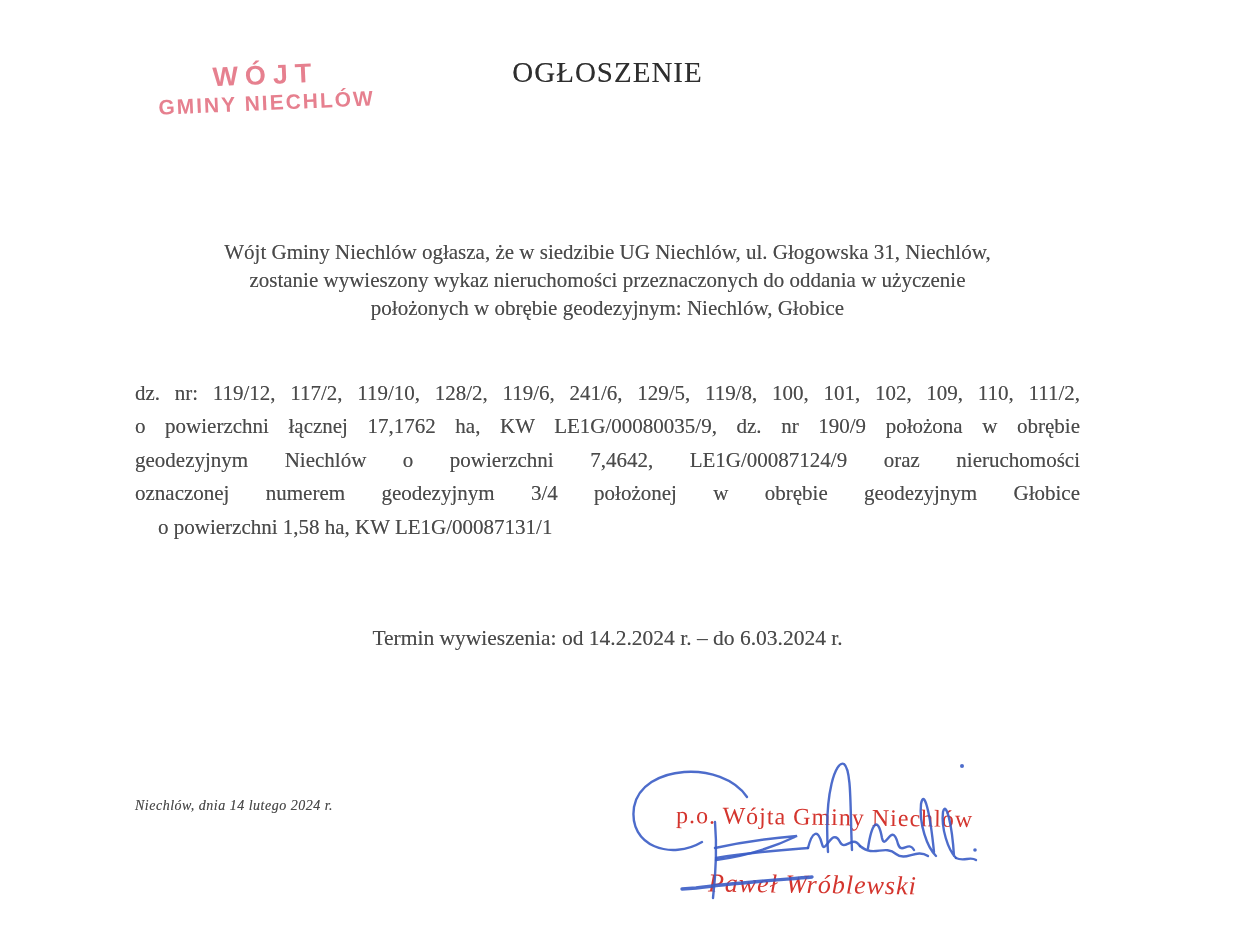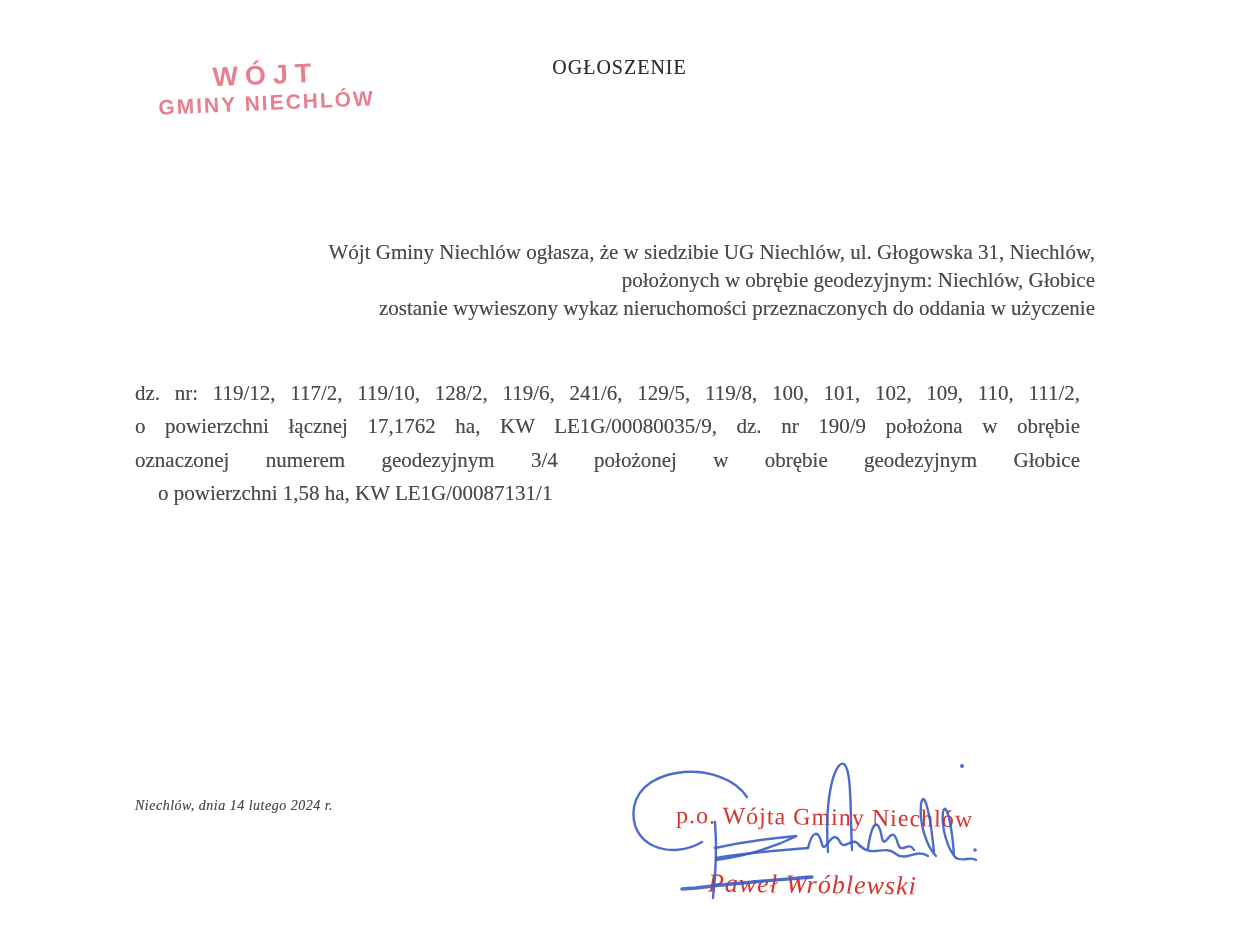--- a/index.html
+++ b/index.html
@@ -13,26 +13,26 @@
     position:absolute; left:148px; top:60px; width:236px;
     transform:rotate(-2.5deg);
     color:#e26b7c; font-family:"Liberation Sans", sans-serif;
     font-weight:bold; text-align:center; opacity:.85;
   }
   .stamp .l1 { font-size:27px; letter-spacing:7px; line-height:30px; }
   .stamp .l2 { font-size:21px; letter-spacing:2px; line-height:26px; }
 
   .doc-title {
     position:absolute; left:0; top:56px; width:1215px; text-align:center;
-    font-size:20px; letter-spacing:1px; color:#2e2e2e;padding-left:12px;
+    font-size:29px; letter-spacing:1px; color:#2e2e2e;
   }
 
   .intro {
     position:absolute; left:120px; top:238px; width:975px;
-    text-align:right; font-size:21px; line-height:28px; color:#4a4a4a;
+    text-align:center; font-size:21px; line-height:28px; color:#4a4a4a;
   }
 
   .parcels {
     position:absolute; left:135px; top:377px; width:945px;
     font-size:21px; line-height:33.4px; color:#4a4a4a;
   }
   .parcels .pline { text-align:justify; text-align-last:justify;font-family:Liberation Serif, serif; }
   .parcels .pline.last { text-align-last:left;margin-left:23px; }
 
   .termin {
@@ -66,31 +66,33 @@
 
   <div class="stamp">
     <div class="l1">WÓJT</div>
     <div class="l2">GMINY NIECHLÓW</div>
   </div>
 
   <div class="doc-title soft">OGŁOSZENIE</div>
 
   <div class="intro soft">
     <div>Wójt Gminy Niechlów ogłasza, że w siedzibie UG Niechlów, ul. Głogowska 31, Niechlów,</div>
+    <div>zostanie wywieszony wykaz nieruchomości przeznaczonych do oddania w użyczenie</div>
     <div>położonych w obrębie geodezyjnym: Niechlów, Głobice</div>
-    <div>zostanie wywieszony wykaz nieruchomości przeznaczonych do oddania w użyczenie</div>
   </div>
 
   <div class="parcels soft">
     <div class="pline">dz. nr: 119/12, 117/2, 119/10, 128/2, 119/6, 241/6, 129/5, 119/8, 100, 101, 102, 109, 110, 111/2,</div>
     <div class="pline">o powierzchni łącznej 17,1762 ha, KW LE1G/00080035/9, dz. nr 190/9 położona w obrębie</div>
+    <div class="pline">geodezyjnym Niechlów o powierzchni 7,4642, LE1G/00087124/9 oraz nieruchomości</div>
     <div class="pline">oznaczonej numerem geodezyjnym 3/4 położonej w obrębie geodezyjnym Głobice</div>
     <div class="pline last">o powierzchni 1,58 ha, KW LE1G/00087131/1</div>
   </div>
 
+  <div class="termin soft">Termin wywieszenia: od 14.2.2024 r. – do 6.03.2024 r.</div>
 
   <div class="place-date soft">Niechlów, dnia 14 lutego 2024 r.</div>
 
   <div class="sig-role">p.o. Wójta Gminy Niechlów</div>
   <div class="sig-name">Paweł Wróblewski</div>
 
   <svg class="sig-svg" viewBox="0 0 372 160" aria-hidden="true">
 
     <path d="M 135,45 C 110,8 30,12 22,55 C 16,95 60,108 90,90"></path>
 

